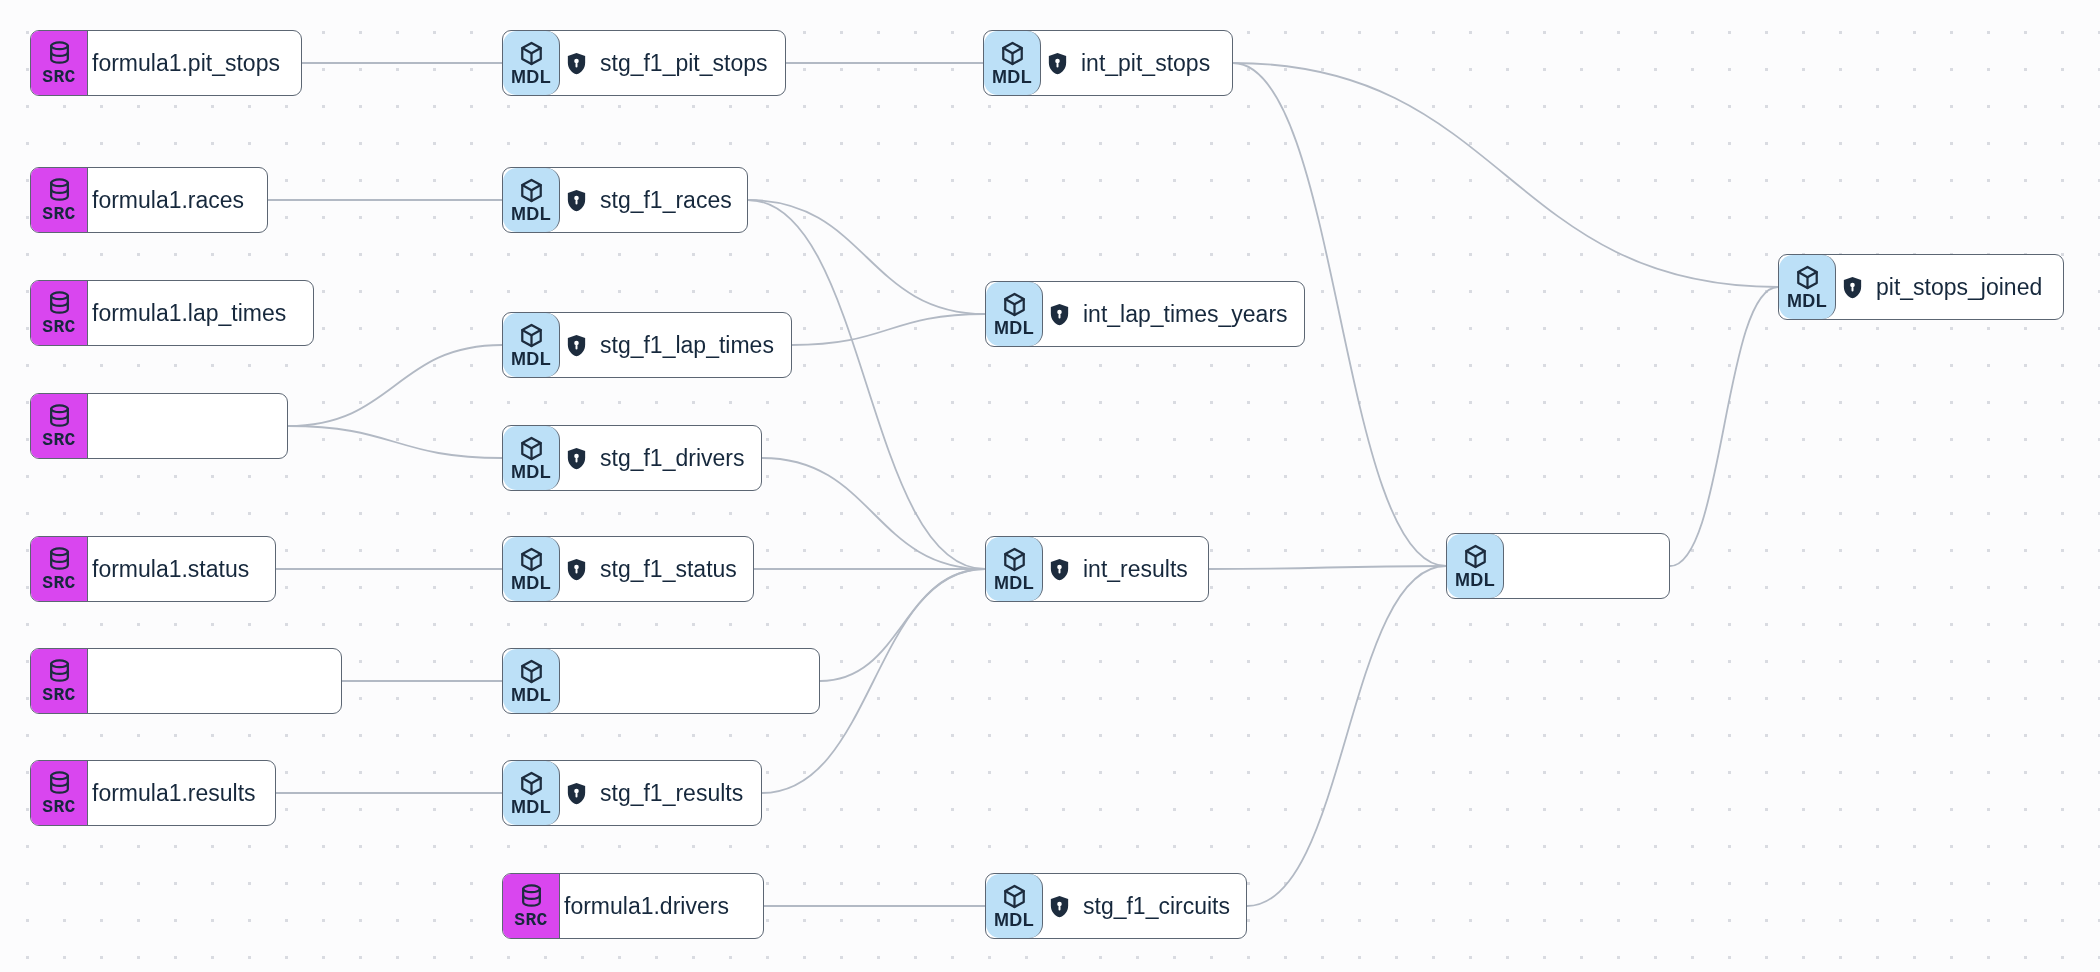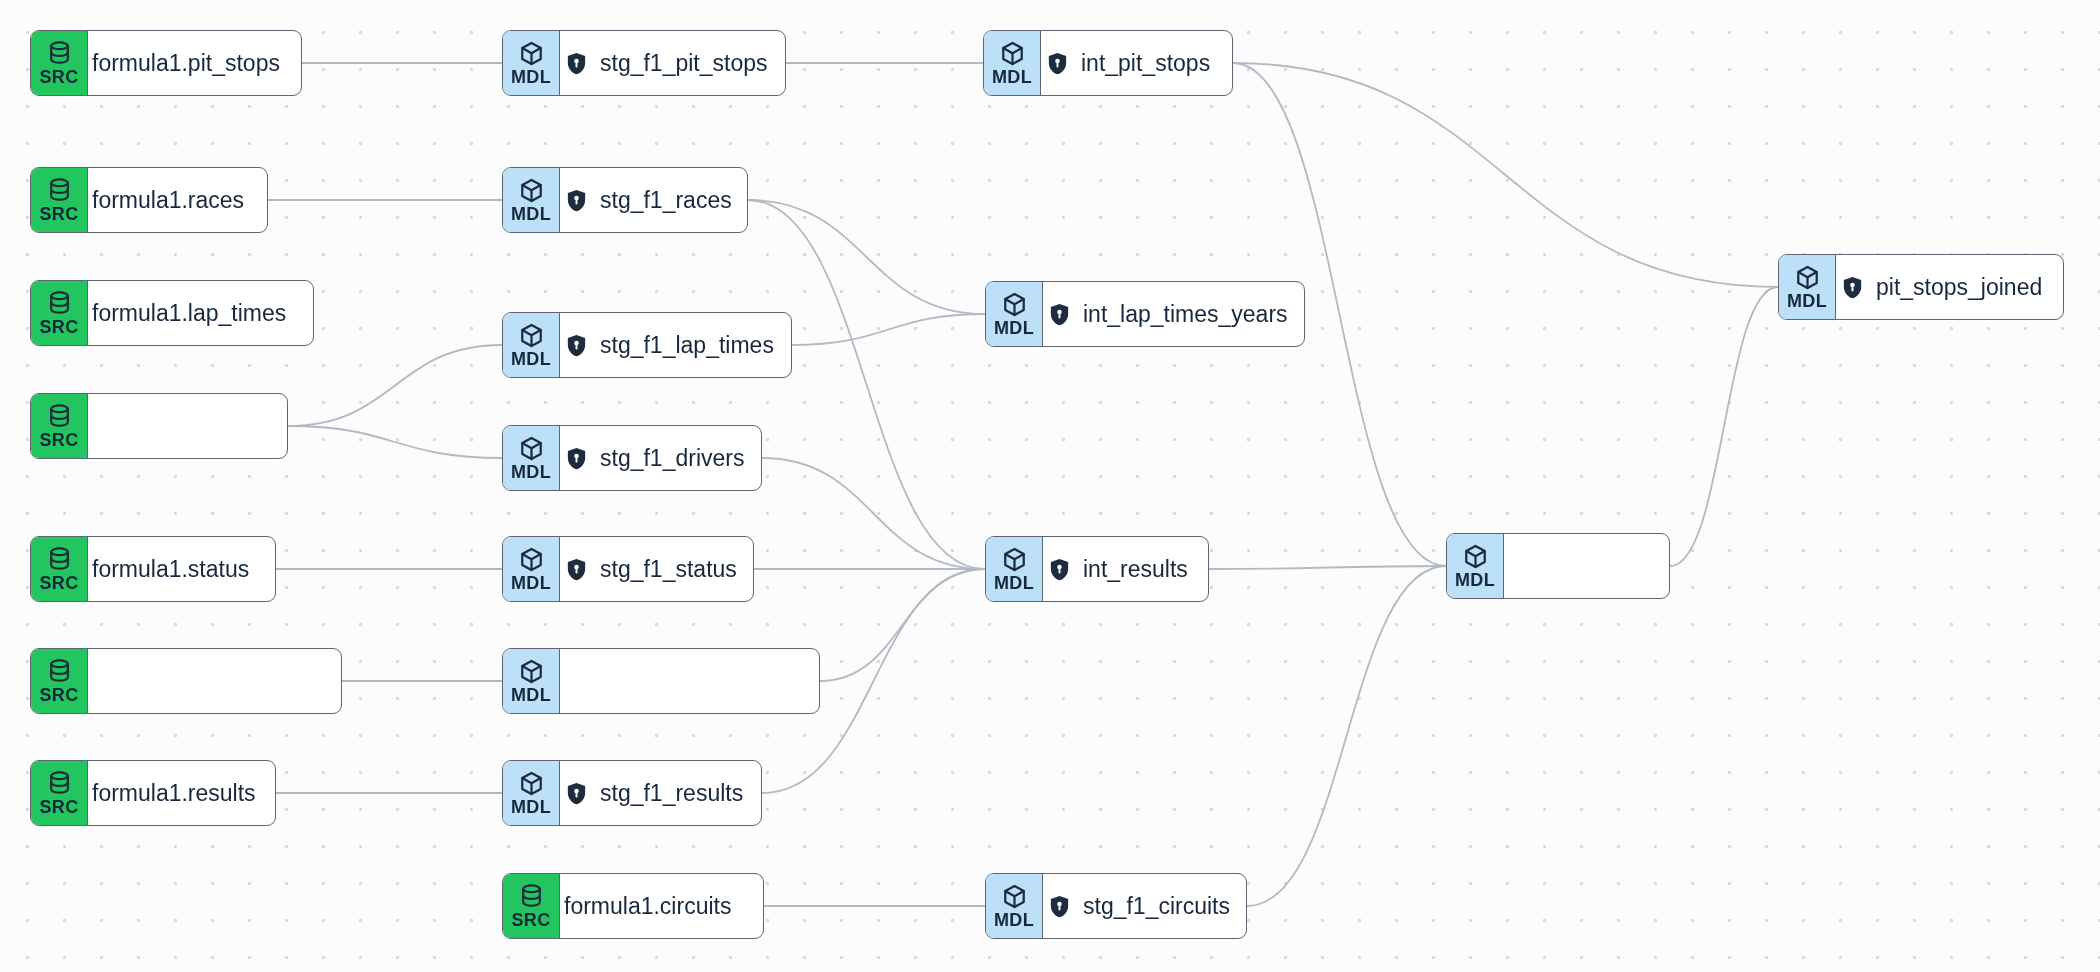--- a/index.html
+++ b/index.html
@@ -41,22 +41,22 @@
     width:56px;
     flex:0 0 56px;
     display:flex;
     flex-direction:column;
     align-items:center;
     justify-content:center;
     gap:1px;
     border-right:1.6px solid #5c6673;
     padding-top:3px;
   }
-  .node.kind-source .badge{background:#22c55e;}
-  .node.kind-model  .badge{background:#bce0f7;}
+  .node.kind-source .badge{background:#d946ef;font-family:Liberation Mono, monospace;}
+  .node.kind-model  .badge{background:#bce0f7;border-radius:14px;}
   .badge-label{
     font-size:18px;
     font-weight:600;
     letter-spacing:.3px;
     color:#16283c;
     line-height:1;
     padding-bottom:4px;
   }
   .badge-icon svg{display:block;}
   .label-area{
@@ -219,21 +219,21 @@
           <ellipse cx="12" cy="5.2" rx="7.4" ry="3"></ellipse>
           <path d="M4.6 5.2 v6 c0 1.66 3.31 3 7.4 3 s7.4 -1.34 7.4 -3 v-6"></path>
           <path d="M4.6 11.2 v6 c0 1.66 3.31 3 7.4 3 s7.4 -1.34 7.4 -3 v-6"></path>
         </svg>
       </span>
 
       <span class="badge-label">SRC</span>
     </div>
     <div class="label-area">
 
-      <span class="node-label">formula1.circuits</span>
+      <span class="node-label">formula1.drivers</span>
     </div>
   </div>
       <div class="node kind-model" style="left: 502px; top: 30px; width: 284px;">
     <div class="badge">
 
       <span class="badge-icon icon-cube">
         <svg width="27" height="27" viewBox="0 0 24 24" fill="none" stroke="#1d2c3e" stroke-width="2" stroke-linecap="round" stroke-linejoin="round">
           <path d="M12 2.6 L20.2 7.2 L20.2 16.8 L12 21.4 L3.8 16.8 L3.8 7.2 Z"></path>
           <path d="M3.8 7.2 L12 11.8 L20.2 7.2"></path>
           <path d="M12 11.8 L12 21.4"></path>

